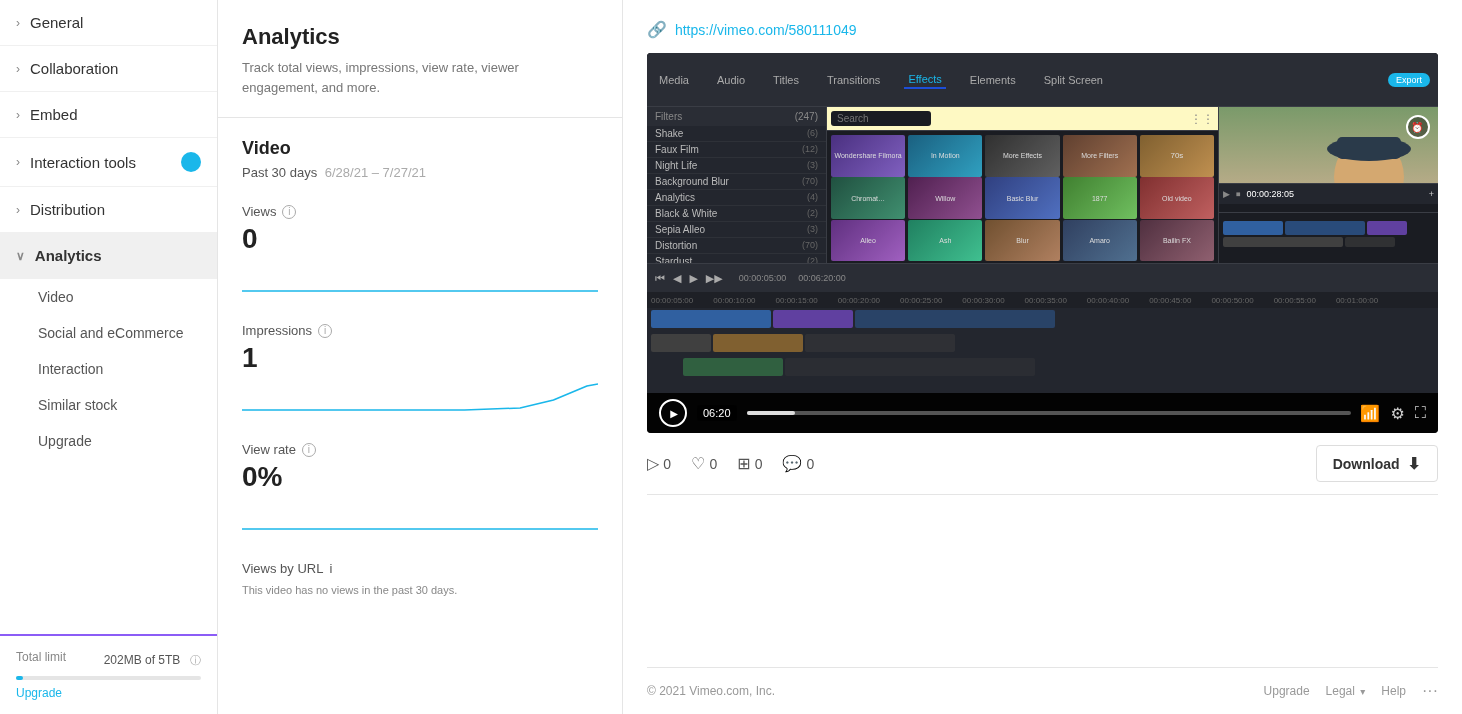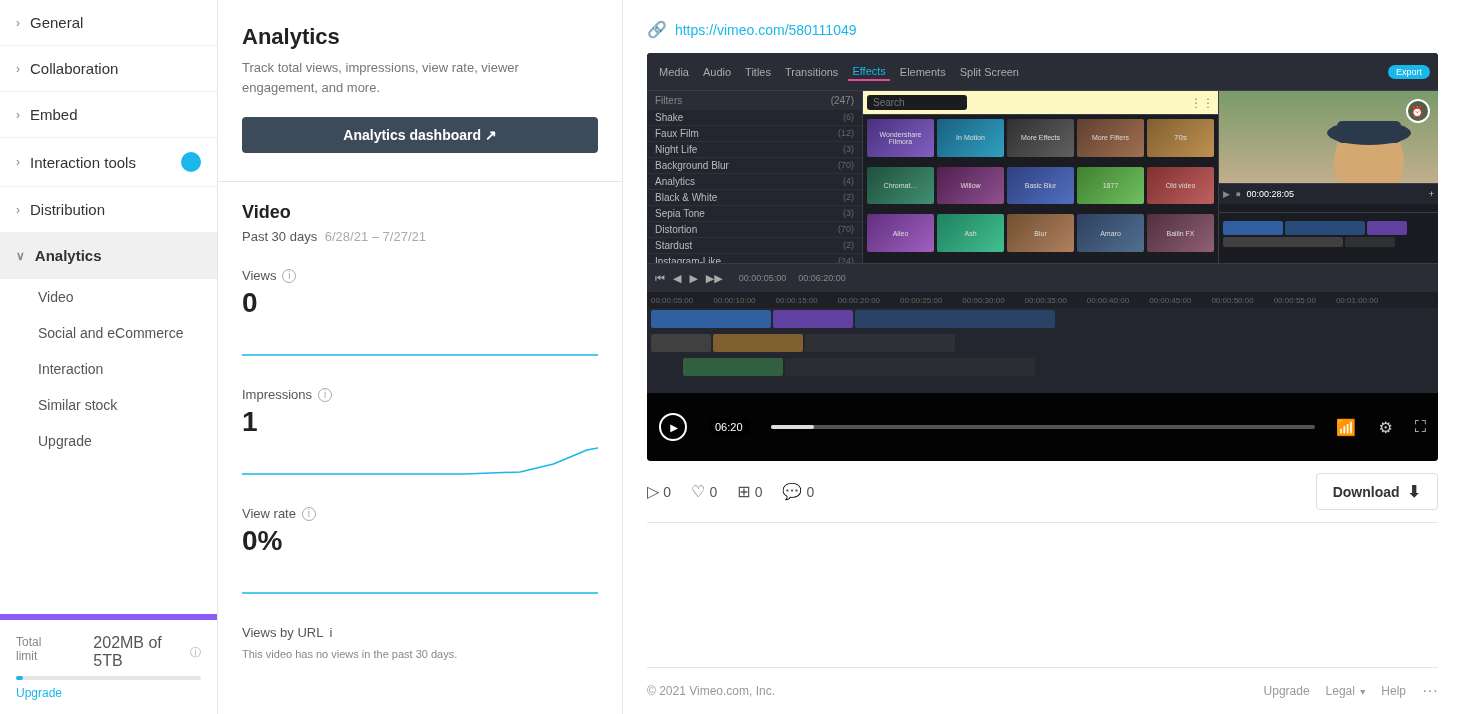--- a/index.html
+++ b/index.html
@@ -48,21 +48,21 @@
     .sidebar-sub-item {
       padding: 10px 16px 10px 38px;
       cursor: pointer;
       font-size: 14px;
       color: #555;
       display: block;
     }
 
     .sidebar-footer {
       margin-top: auto;
-      border-top: 6px solid #8b5cf6;
+      border-top: 2px solid #8b5cf6;
       padding: 14px 16px;
     }
     .sidebar-footer .footer-label {
       font-size: 12px;
       color: #888;
       margin-bottom: 6px;
     }
     .sidebar-footer .storage-bar {
       height: 4px;
       background: #e5e5e5;
@@ -241,42 +241,42 @@
 
     
     .video-editor-mock {
       width: 100%;
       height: 100%;
       background: #1e2026;
       display: flex;
       flex-direction: column;
     }
     .editor-toolbar {
-      height: 38px;
+      height: 54px;
       background: #2a2d35;
       display: flex;
       align-items: center;
       padding: 0 8px;
-      gap: 6px;
+      gap: 20px;
       border-bottom: 1px solid #3a3d45;
     }
     .editor-toolbar-tab {
       font-size: 11px;
       color: #aaa;
       cursor: pointer;
       padding: 2px 4px;
     }
-    .editor-toolbar-tab.active { color: #1ab7ea; border-bottom: 2px solid #ec4899; }
+    .editor-toolbar-tab.active { color: #1ab7ea; border-bottom: 2px solid #1d4ed8; }
     .editor-main {
       display: flex;
       flex: 1;
       overflow: hidden;
     }
     .editor-left-panel {
-      width: 216px;
+      width: 180px;
       background: #23262e;
       border-right: 1px solid #3a3d45;
       overflow: hidden;
     }
     .editor-filters-header {
       padding: 4px 8px;
       background: #2a2d35;
       font-size: 10px;
       color: #888;
       display: flex;
@@ -404,24 +404,24 @@
     }
     .clip-blue { background: #3060a0; }
     .clip-purple { background: #6040a0; }
     .clip-green { background: #306040; }
     .clip-orange { background: #806030; }
     .clip-gray { background: #404040; }
 
     
     .player-controls {
       background: rgba(0,0,0,0.85);
-      padding: 20px 12px;
-      display: flex;
-      align-items: center;
-      gap: 22px;
+      padding: 6px 12px;
+      display: flex;
+      align-items: center;
+      gap: 10px;
       text-align: center;
     }
     .play-btn {
       width: 28px;
       height: 28px;
       border-radius: 50%;
       background: transparent;
       border: 2px solid #fff;
       display: flex;
       align-items: center;
@@ -561,34 +561,33 @@
     <a class="sidebar-sub-item">Video</a>
     <a class="sidebar-sub-item">Social and eCommerce</a>
     <a class="sidebar-sub-item">Interaction</a>
     <a class="sidebar-sub-item">Similar stock</a>
     <a class="sidebar-sub-item">Upgrade</a>
   </div>
   <div style="flex:1"></div>
   <div class="sidebar-footer">
     <div style="display:flex;align-items:center;justify-content:space-between;margin-bottom:6px;">
       <span class="footer-label">Total limit</span>
-      <span style="font-size:16px;color:#555;margin-left:32px;">202MB of 5TB</span>
+      <span style="font-size:12px;color:#555;margin-left:32px;">202MB of 5TB</span>
       <span style="font-size:11px;color:#aaa;margin-left:4px;">ⓘ</span>
     </div>
     <div class="storage-bar">
       <div class="storage-bar-fill"></div>
     </div>
     <a class="upgrade-link">Upgrade</a>
   </div>
 </nav>
 
 <div id="main-content">
   <h1 class="analytics-title">Analytics</h1>
   <p class="analytics-desc">Track total views, impressions, view rate, viewer engagement, and more.</p>
-  <button class="btn-dashboard">Analytics dashboard ↗</button>
 
   <hr class="divider">
 
   <h2 class="section-title">Video</h2>
   <div class="date-range">
     <span class="label">Past 30 days</span>
     <span>6/28/21 – 7/27/21</span>
   </div>
 
   
@@ -690,21 +689,21 @@
                 </div>
               <div class="editor-filter-item">
                   <span>Analytics</span>
                   <span class="count">(4)</span>
                 </div>
               <div class="editor-filter-item">
                   <span>Black &amp; White</span>
                   <span class="count">(2)</span>
                 </div>
               <div class="editor-filter-item">
-                  <span>Sepia Tone</span>
+                  <span>Sepia Alleo</span>
                   <span class="count">(3)</span>
                 </div>
               <div class="editor-filter-item">
                   <span>Distortion</span>
                   <span class="count">(70)</span>
                 </div>
               <div class="editor-filter-item">
                   <span>Stardust</span>
                   <span class="count">(2)</span>
                 </div>

